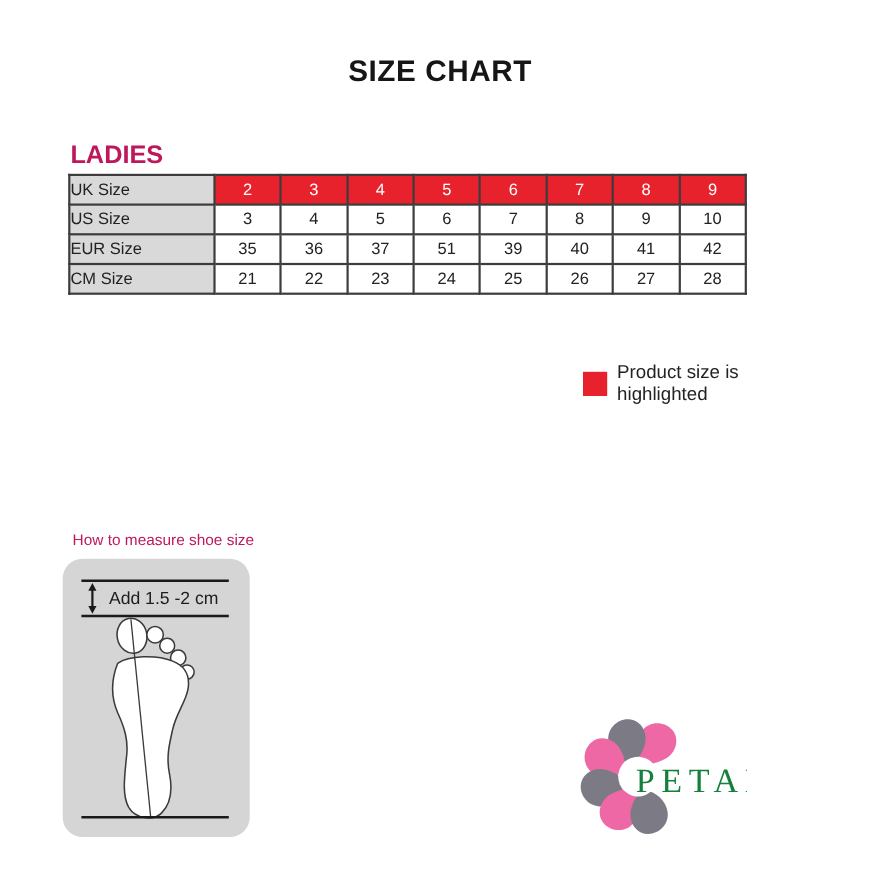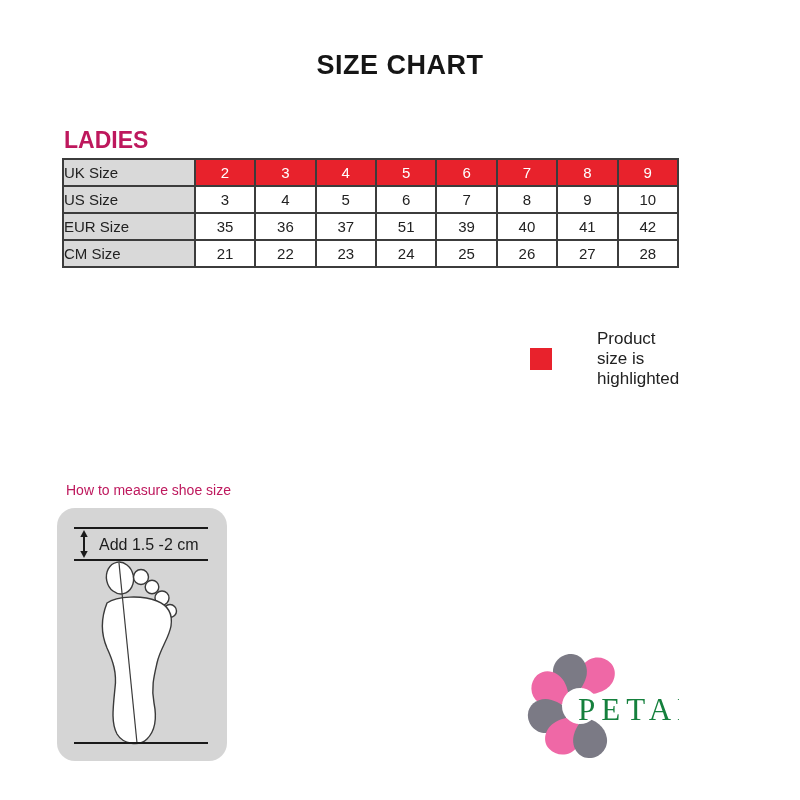--- a/index.html
+++ b/index.html
@@ -13,21 +13,21 @@
   .section-heading { position:absolute; top:127px; left:64px;
                      font-size:23px; font-weight:bold; color:#be185d; }
 
   table.size-table { position:absolute; top:158px; left:62px; border-collapse:collapse; }
   table.size-table td { border:2px solid #3c3c3c; height:27px; font-size:15px;
                         padding:0; vertical-align:middle; }
   td.row-label { width:145px; background:#d9d9d9; text-align:left; padding-left:10px; color:#222; }
   td.cell { width:66px; text-align:center; color:#222; background:#fff; }
   td.cell.hl { background:var(--hl-color); color:#ffffff; }
 
-  .legend { position:absolute; top:329px; left:530px; display:flex; align-items:center;gap:36px; }
+  .legend { position:absolute; top:329px; left:530px; display:flex; align-items:center; }
   .legend-swatch { width:22px; height:22px; background:var(--hl-color); flex:0 0 auto; }
   .legend-label { margin-left:9px; font-size:17px; color:#222; }
 
   .measure-heading { position:absolute; top:482px; left:66px; font-size:14px; color:#be185d; }
 
   .measure-box { position:absolute; top:508px; left:57px; width:170px; height:253px;
                  background:#d5d5d5; border-radius:18px;text-align:center; }
   .measure-note { position:absolute; top:28px; left:42px; font-size:16px; color:#1d1d1d; }
   .measure-box svg { position:absolute; top:0; left:0; }
 

